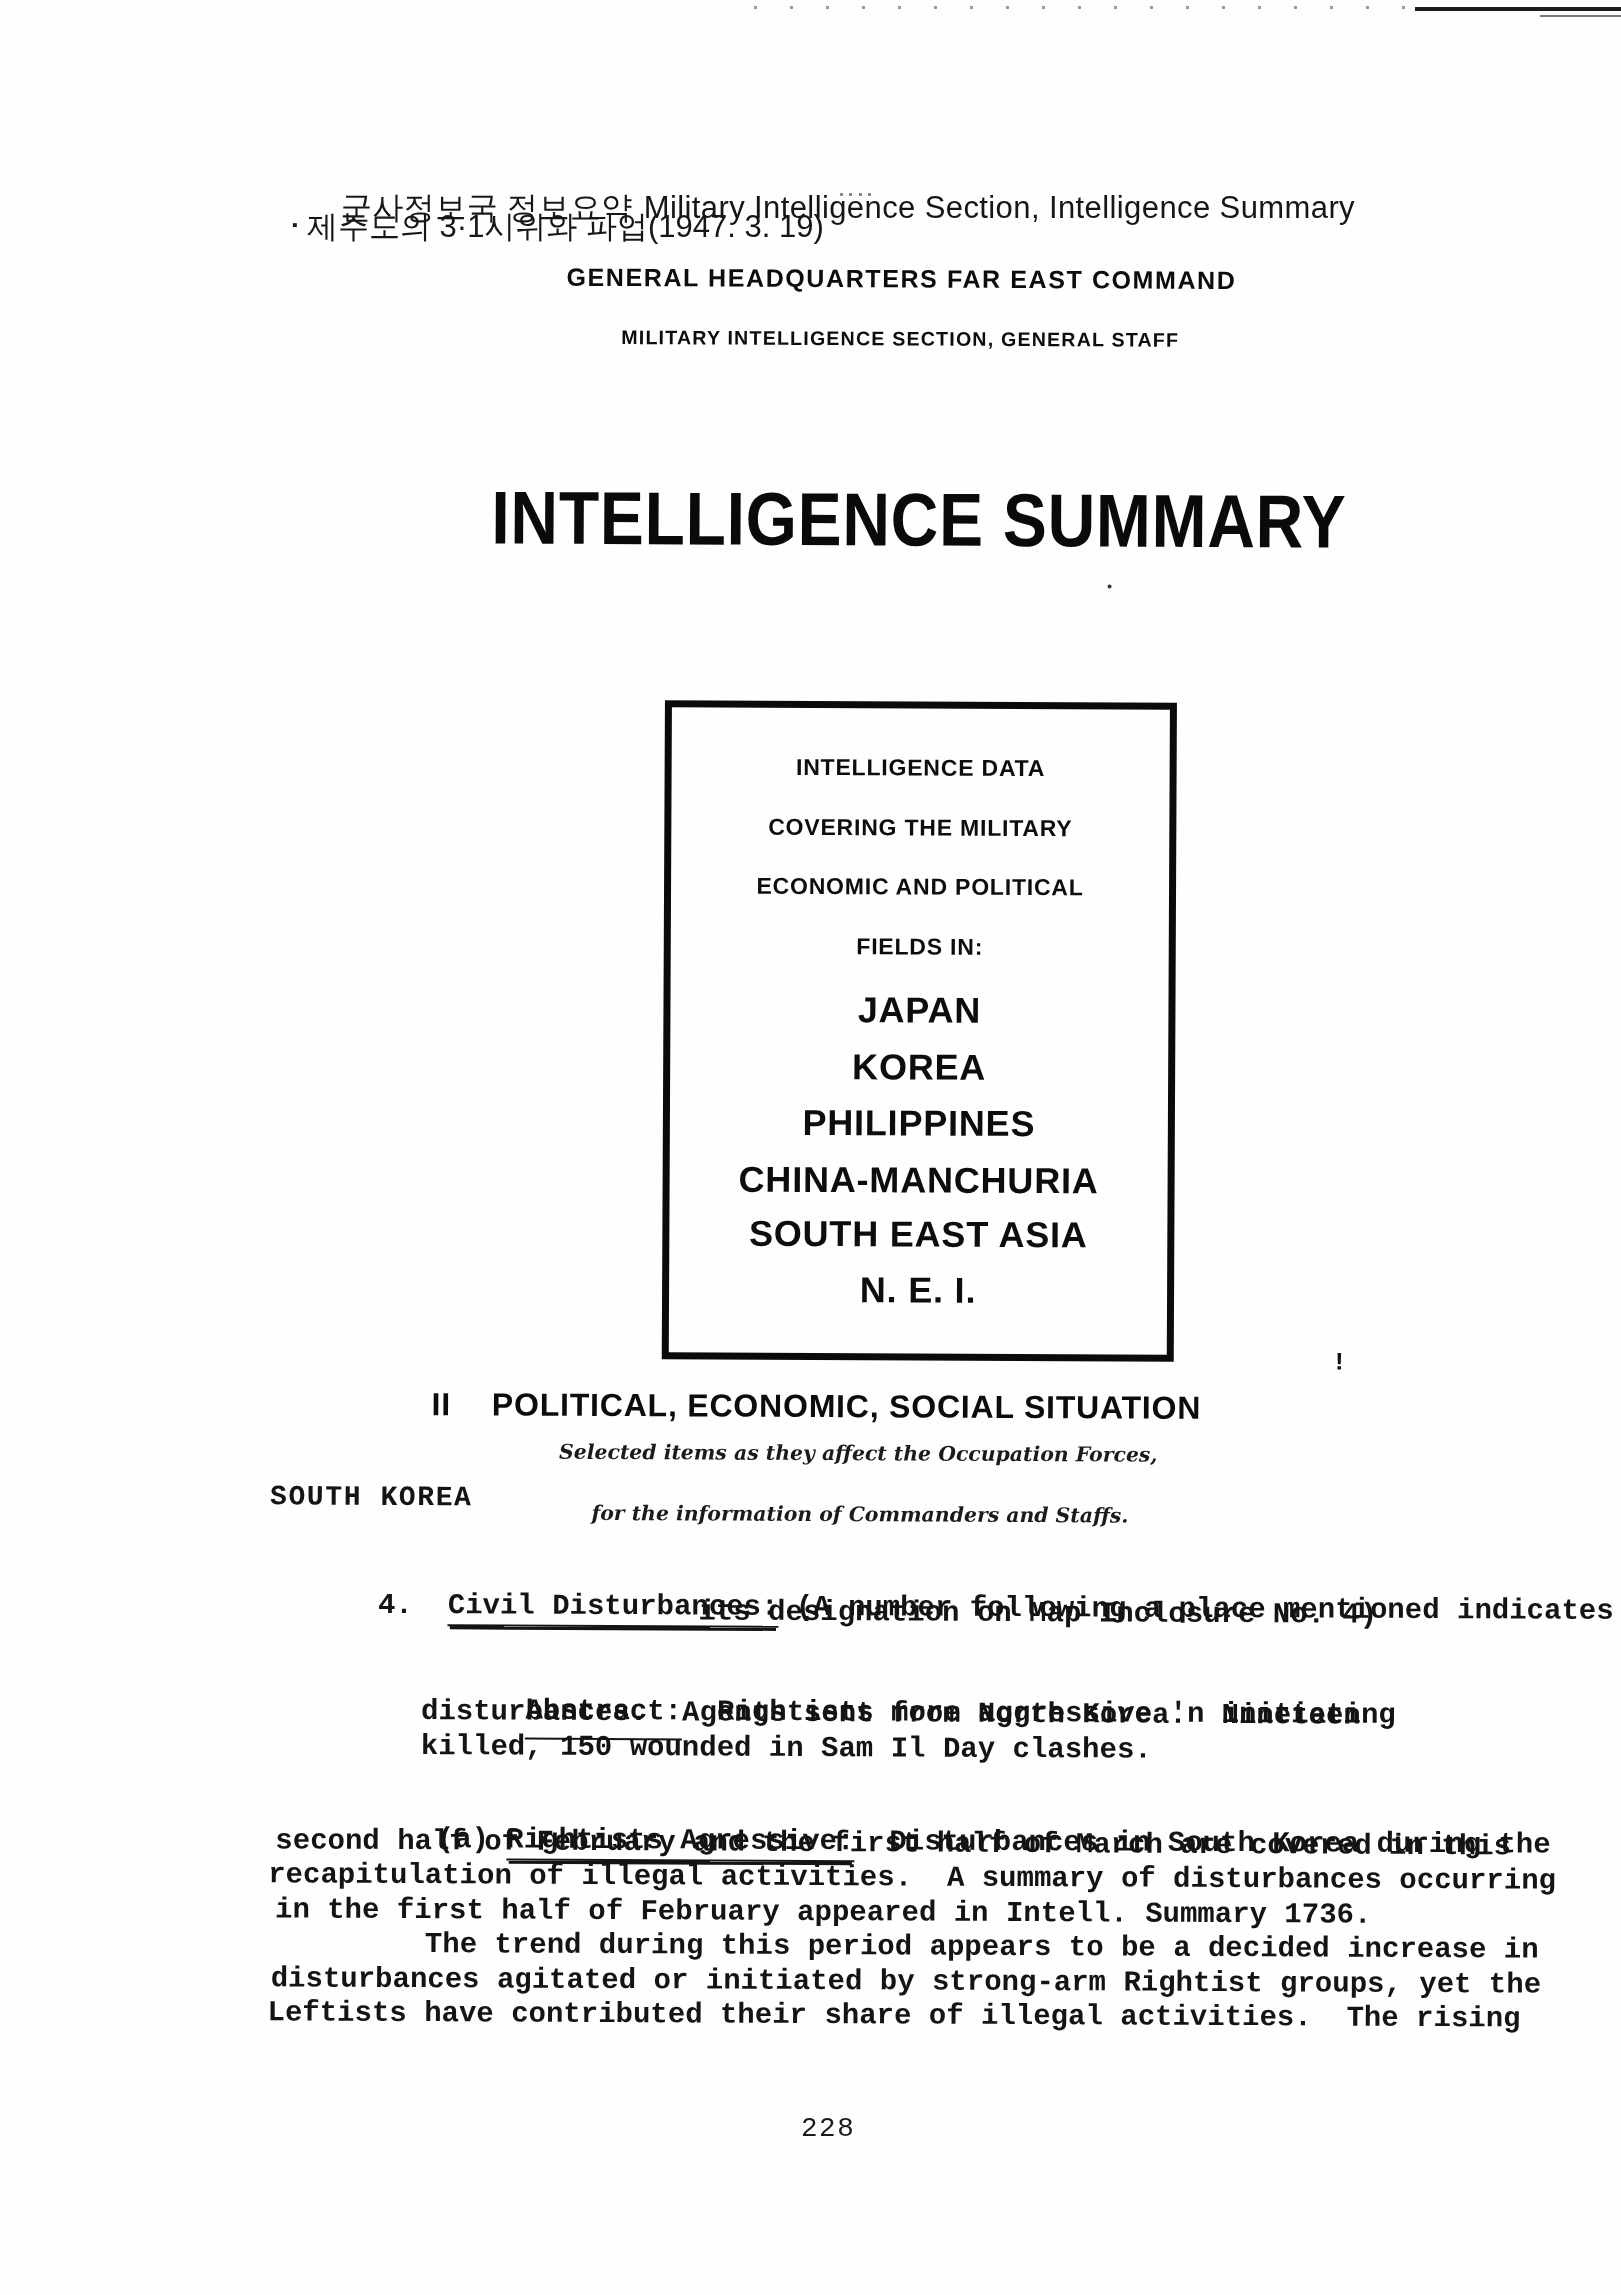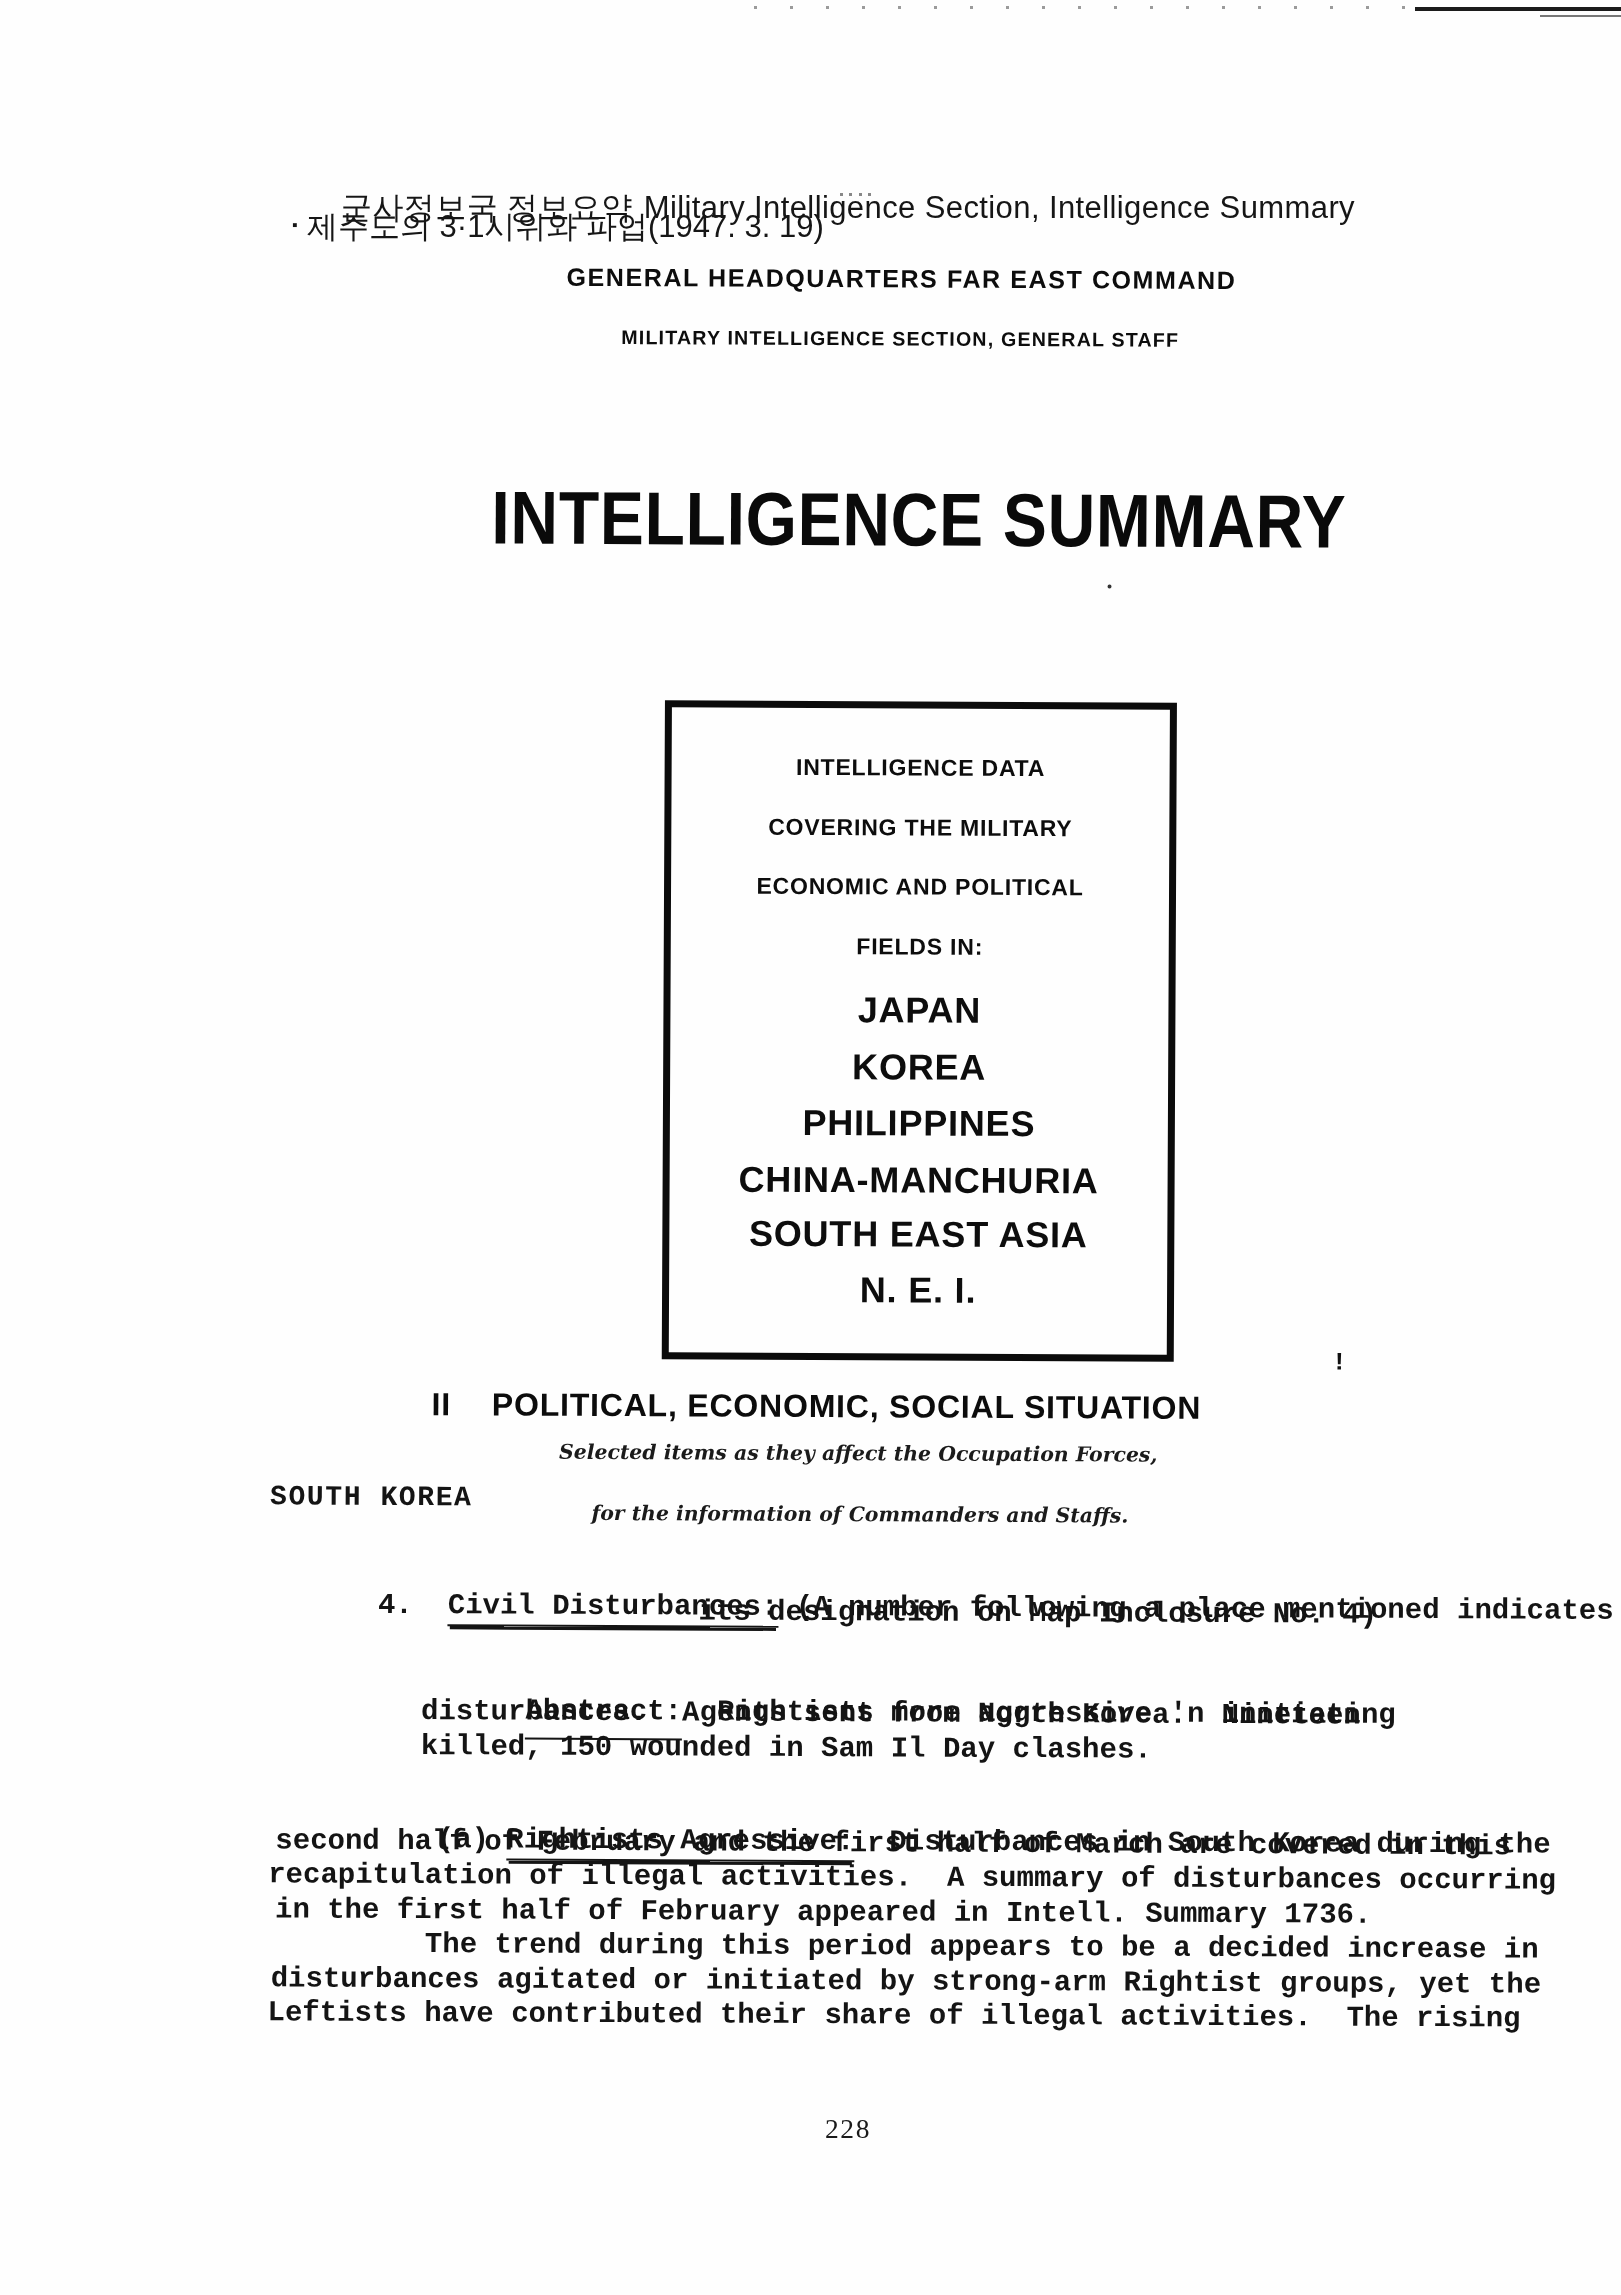--- a/index.html
+++ b/index.html
@@ -59,22 +59,22 @@
   .s2{left:862px;top:1474px;margin-top:28px;}
   .region-label{left:272px;top:1484px;font:bold 28px "Liberation Mono", monospace;color:#141414;letter-spacing:1.6px;}
 
   
   .tline{position:absolute;font:bold 29px "Liberation Mono", monospace;color:#141414;white-space:pre;}
   .u{border-bottom:2.4px solid #141414;padding-bottom:10px;}
   .u2{border-bottom:2.4px solid #141414;box-shadow:0 5.5px 0 -2.4px #141414;padding-bottom:2.4px;}
   .gap1{display:inline-block;width:17.3px;}
   .gap2{display:inline-block;width:35px;}
 
-  .pageno{left:801px;top:2113px;width:94px;text-align:center;
-    font-family:Liberation Serif, serif;font-size:27.5px;color:#1a1a1a;letter-spacing:1.6px;}
+  .pageno{left:801px;top:2113px;width:94px;
+    font-family:Liberation Mono, monospace;font-size:27.5px;color:#1a1a1a;letter-spacing:1.6px;}
 </style>
 </head>
 <body>
 
 <div class="page">
 
   <div class="abs top-dots"></div>
   <div class="abs top-line"></div>
   <div class="abs top-line2"></div>
   <div class="abs date-dots"></div>

